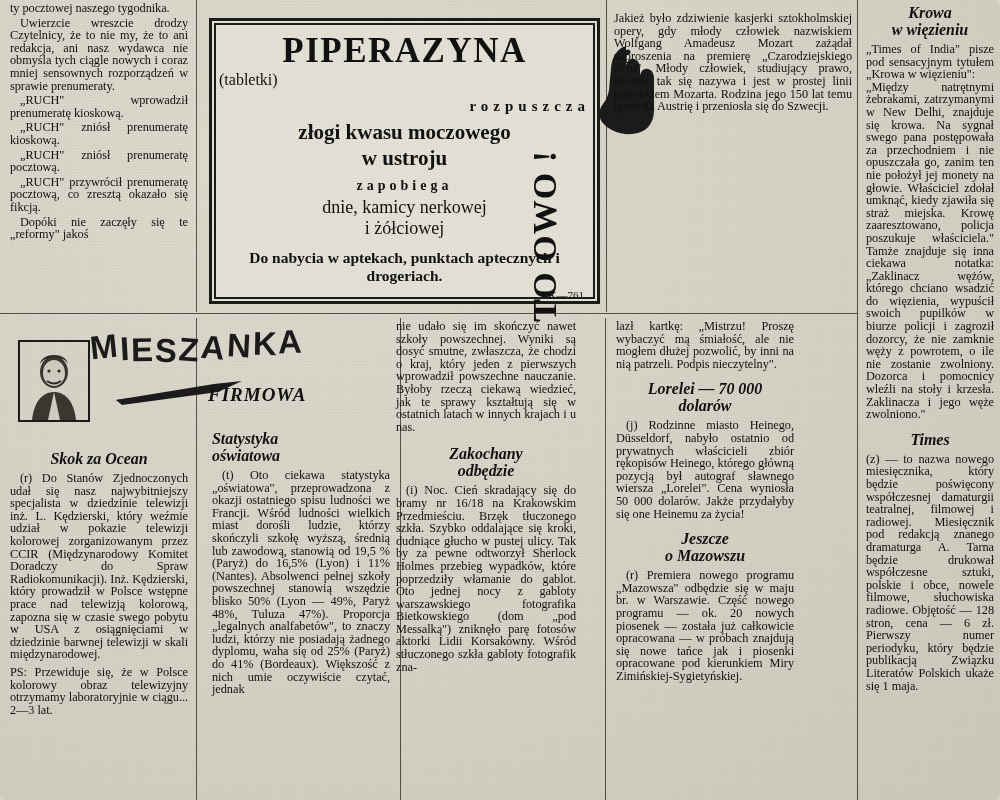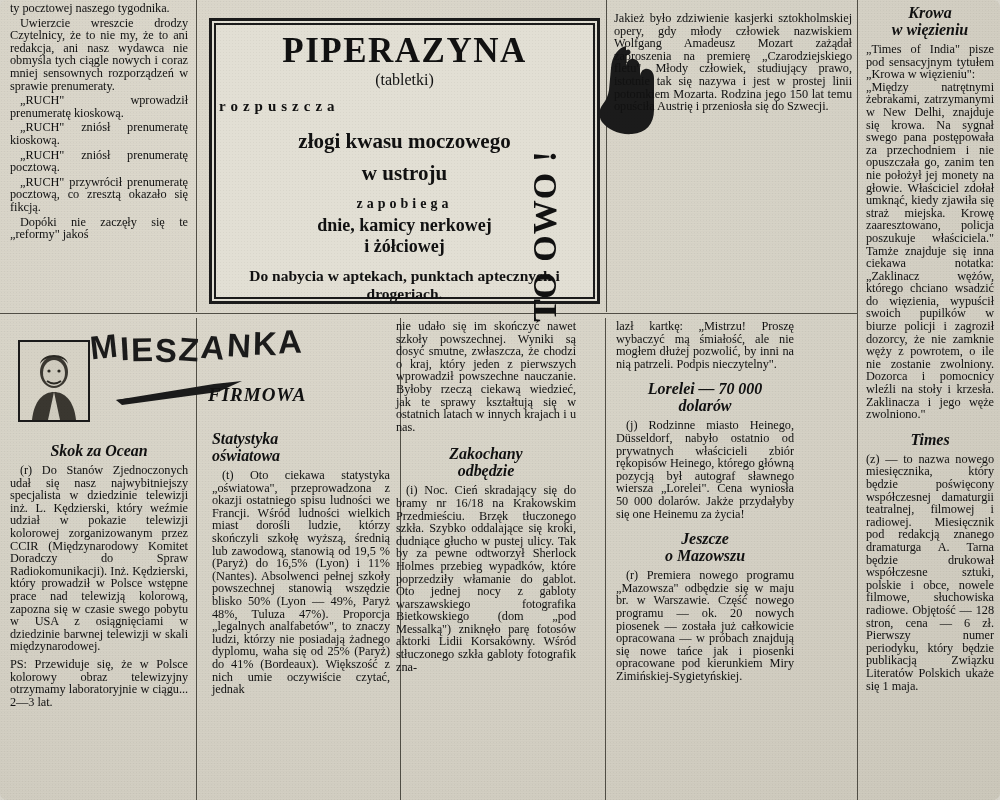--- a/index.html
+++ b/index.html
@@ -51,25 +51,25 @@
     background:#e2dfd4;
     box-shadow:inset 0 0 0 2px #e2dfd4, inset 0 0 0 4px #1b1b1b;
     overflow:hidden;
   }
   .ad-inner{position:absolute;inset:7px;}
   .ad-title{
     font-family:"Liberation Serif",serif;
     font-weight:bold;font-size:35px;letter-spacing:1.5px;
     text-align:center;line-height:38px;margin-top:4px;
   }
-  .ad-sub{text-align:center;font-size:16px;margin-top:1px;}
-  .ad-l1{text-align:left;font-size:15px;letter-spacing:5px;margin-top:9px;font-weight:bold;}
-  .ad-l2{text-align:center;font-size:21px;font-weight:bold;line-height:32px;margin-top:10px;}
+  .ad-sub{text-align:left;font-size:16px;margin-top:1px;}
+  .ad-l1{text-align:right;font-size:15px;letter-spacing:5px;margin-top:9px;font-weight:bold;}
+  .ad-l2{text-align:center;font-size:21px;font-weight:bold;line-height:26px;margin-top:4px;}
   .ad-l3{text-align:center;font-size:14px;letter-spacing:4px;margin-top:7px;font-weight:bold;}
-  .ad-l4{text-align:center;font-size:18px;font-weight:bold;line-height:21px;margin-top:3px;}
+  .ad-l4{text-align:center;font-size:18px;font-weight:normal;line-height:21px;margin-top:3px;}
   .ad-l5{text-align:center;font-size:15.5px;line-height:18px;margin-top:10px;font-weight:bold;}
   .ad-code{text-align:right;font-size:11px;margin-top:4px;padding-right:6px;}
   .vert-text{
     position:absolute;
     right:4px;bottom:8px;
     font-size:34px;font-weight:bold;letter-spacing:1px;
     writing-mode:vertical-rl;
     transform:rotate(180deg);
     line-height:34px;
   }
@@ -170,21 +170,21 @@
       <span style="transform:rotate(-6deg);">M</span><span style="transform:rotate(-3deg) translateY(2px);">I</span><span style="transform:rotate(-1deg) translateY(3px);">E</span><span style="transform:rotate(2deg) translateY(4px);">S</span><span style="transform:rotate(4deg) translateY(3px);">Z</span><span style="transform:rotate(5deg) translateY(1px);">A</span><span style="transform:rotate(3deg) translateY(-1px);">N</span><span style="transform:rotate(1deg) translateY(-3px);">K</span><span style="transform:rotate(-2deg) translateY(-5px);">A</span>
     </div>
     <svg class="pen" viewBox="0 0 130 26">
       <path d="M2 20 L100 4 L128 1 L104 12 L8 25 Z" fill="#1b1b1b"></path>
       <path d="M2 20 L16 18 L14 24 Z" fill="#1b1b1b"></path>
     </svg>
     <div class="firmowa">FIRMOWA</div>
   </div>
 
   <div class="col body-txt" style="left:10px;top:438px;width:178px;">
-    <div class="hdr" style="margin-top:4px;">Skok za Ocean</div>
+    <div class="hdr" style="margin-top:12px;">Skok za Ocean</div>
     <p>(r) Do Stanów Zjednoczonych udał się nasz najwybitniejszy specjalista w dziedzinie telewizji inż. L. Kędzierski, który weźmie udział w pokazie telewizji kolorowej zorganizowanym przez CCIR (Międzynarodowy Komitet Doradczy do Spraw Radiokomunikacji). Inż. Kędzierski, który prowadził w Polsce wstępne prace nad telewizją kolorową, zapozna się w czasie swego pobytu w USA z osiągnięciami w dziedzinie barwnej telewizji w skali międzynarodowej.</p>
     <p style="margin-top:5px;" class="noind">PS: Przewiduje się, że w Polsce kolorowy obraz telewizyjny otrzymamy laboratoryjnie w ciągu... 2—3 lat.</p>
   </div>
 
   <div class="col body-txt" style="left:212px;top:430px;width:178px;">
     <div class="hdr" style="white-space:pre-line;text-align:left;margin-top:0;">Statystyka
 oświatowa</div>
     <p>(t) Oto ciekawa statystyka „oświatowa", przeprowadzona z okazji ostatniego spisu ludności we Francji. Wśród ludności wielkich miast dorośli ludzie, którzy skończyli szkołę wyższą, średnią lub zawodową, stanowią od 19,5 % (Paryż) do 16,5% (Lyon) i 11% (Nantes). Absolwenci pełnej szkoły powszechnej stanowią wszędzie blisko 50% (Lyon — 49%, Paryż 48%, Tuluza 47%). Proporcja „legalnych analfabetów", to znaczy ludzi, którzy nie posiadają żadnego dyplomu, waha się od 25% (Paryż) do 41% (Bordeaux). Większość z nich umie oczywiście czytać, jednak</p>
   </div>
 

